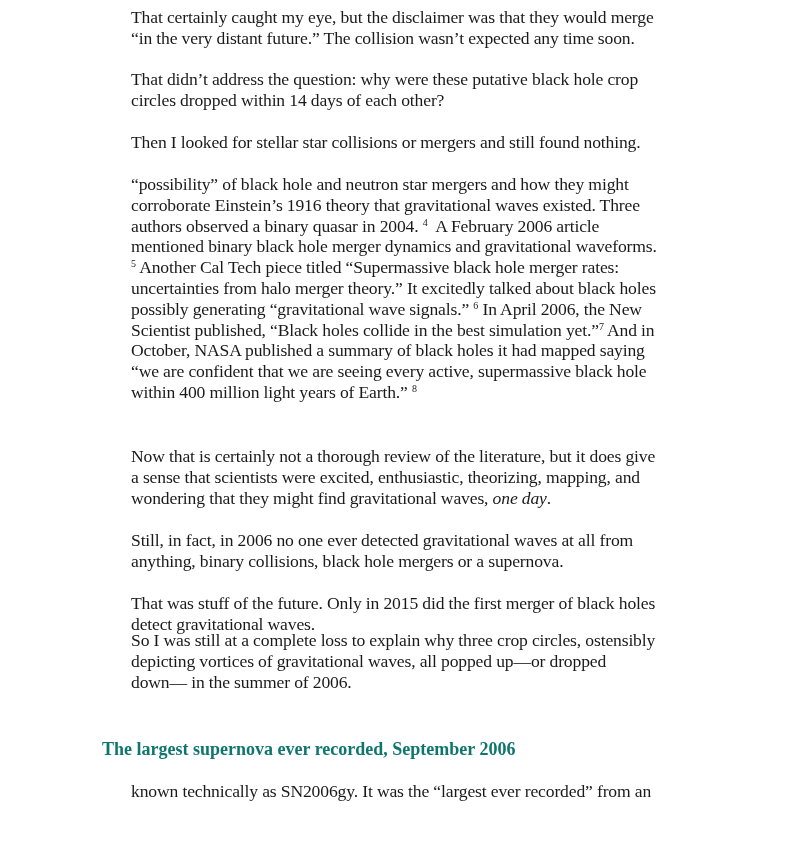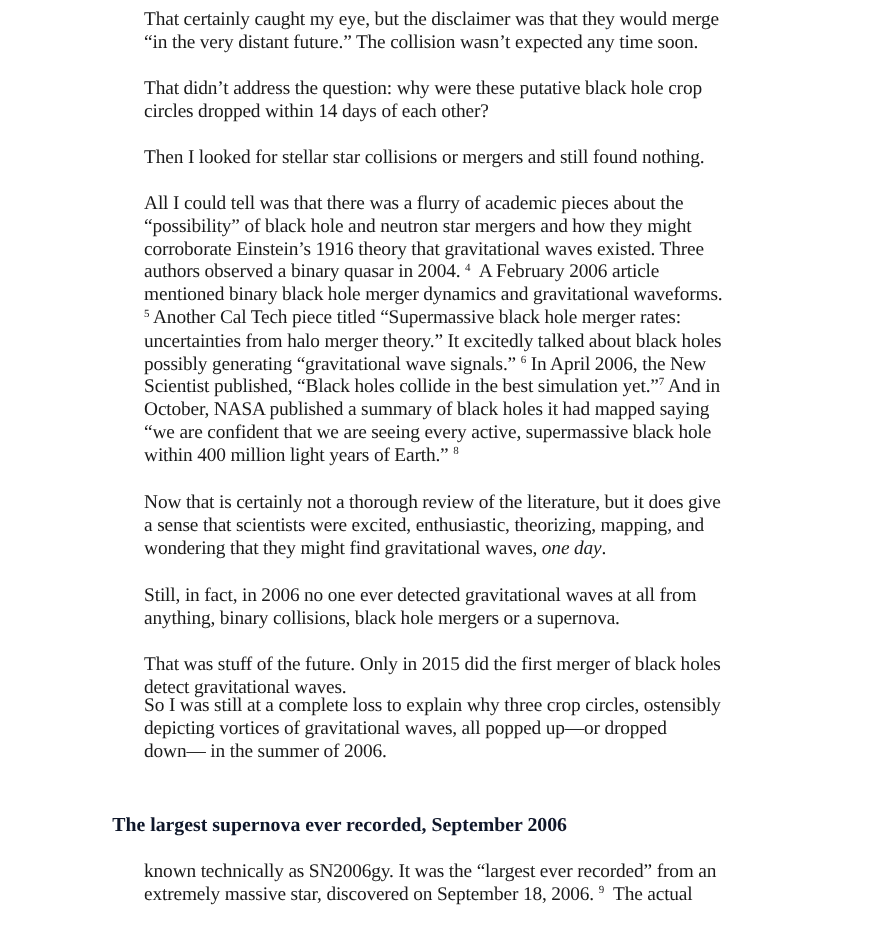--- a/index.html
+++ b/index.html
@@ -38,21 +38,21 @@
   }
   .heading {
     position: absolute;
     left: 89px;
     top: 738px;
     margin: 0;
     font-size: 18px;
     line-height: 22px;
     font-weight: bold;
     white-space: nowrap;
-    color: #0f172a;
+    color: #0f766e;
   }
   sup, .fn {
     font-size: 10px;
     vertical-align: 6px;
     line-height: 0;
   }
   .ital { font-style: italic; }
 </style>
 </head>
 <body>
@@ -67,21 +67,20 @@
   <p class="para" style="top:69px;">
     <span class="line">That didn’t address the question:  why were these putative black hole crop</span>
     <span class="line">circles dropped within 14 days of each other?</span>
   </p>
 
   <p class="para" style="top:132px;">
     <span class="line">Then I looked for stellar star collisions or mergers and still found nothing.</span>
   </p>
 
   <p class="para" style="top:174px;">
-    <span class="line">All I could tell was that there was a flurry of academic pieces about the</span>
     <span class="line">“possibility” of black hole and neutron star mergers and how they might</span>
     <span class="line">corroborate Einstein’s 1916 theory that gravitational waves existed. Three</span>
     <span class="line"><span>authors observed a binary quasar in 2004.</span> <sup class="fn">4</sup>&nbsp; <span>A February 2006 article</span></span>
     <span class="line">mentioned binary black hole merger dynamics and gravitational waveforms.</span>
     <span class="line"><sup class="fn">5</sup> <span>Another Cal Tech piece titled “Supermassive black hole merger rates:</span></span>
     <span class="line">uncertainties from halo merger theory.” It excitedly talked about black holes</span>
     <span class="line"><span>possibly generating “gravitational wave signals.”</span> <sup class="fn">6</sup> <span>In April 2006, the New</span></span>
     <span class="line"><span>Scientist published, “Black holes collide in the best simulation yet.”</span><sup class="fn">7</sup> <span>And in</span></span>
     <span class="line">October, NASA published a summary of black holes it had mapped saying</span>
     <span class="line">“we are confident that we are seeing every active, supermassive black hole</span>
@@ -107,16 +106,15 @@
   <p class="para" style="top:630px;">
     <span class="line">So I was still at a complete loss to explain why three crop circles, ostensibly</span>
     <span class="line">depicting vortices of gravitational waves, all popped up—or dropped</span>
     <span class="line">down— in the summer of 2006.</span>
   </p>
 
   <h2 class="heading">The largest supernova ever recorded, September 2006</h2>
 
   <p class="para" style="top:781px;">
     <span class="line">known technically as SN2006gy. It was the “largest ever recorded” from an</span>
-    <span class="line"><span>extremely massive star, discovered on September 18, 2006.</span> <sup class="fn">9</sup>&nbsp; <span>The actual</span></span>
   </p>
 
 </div>
 
 </body></html>

